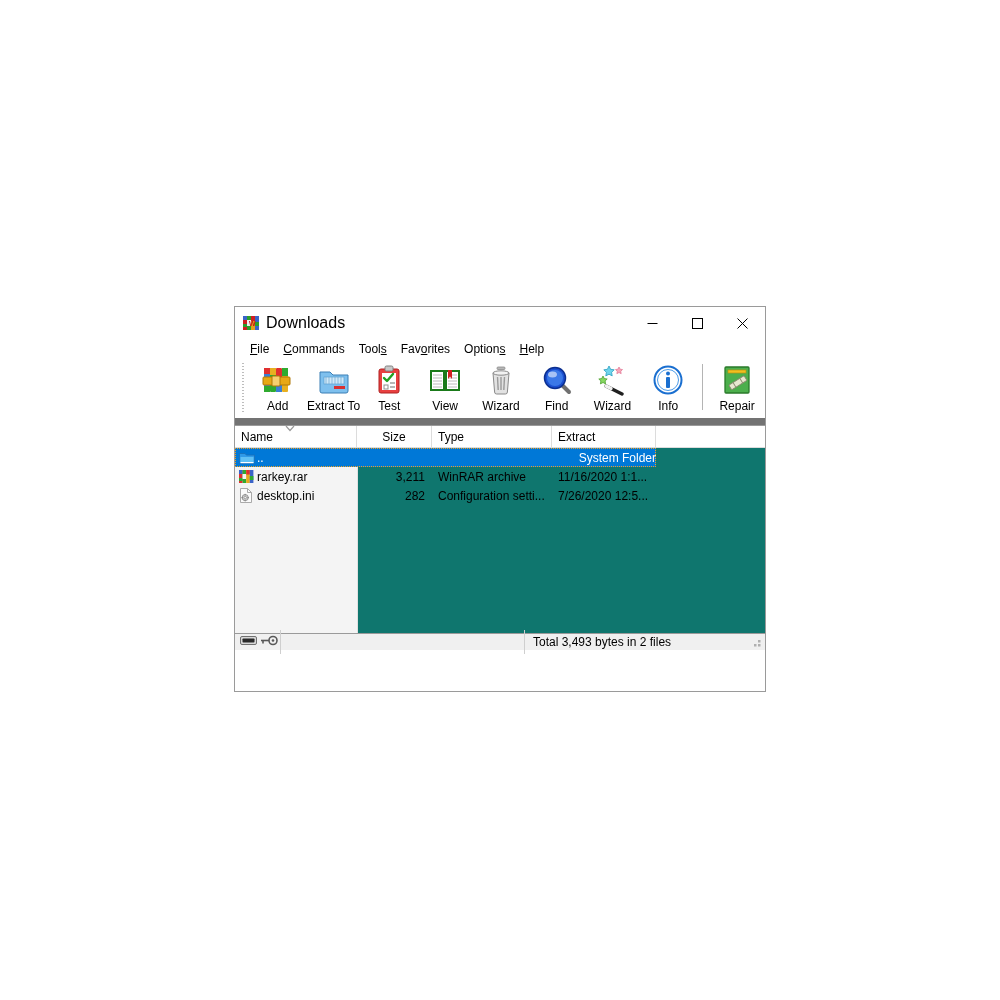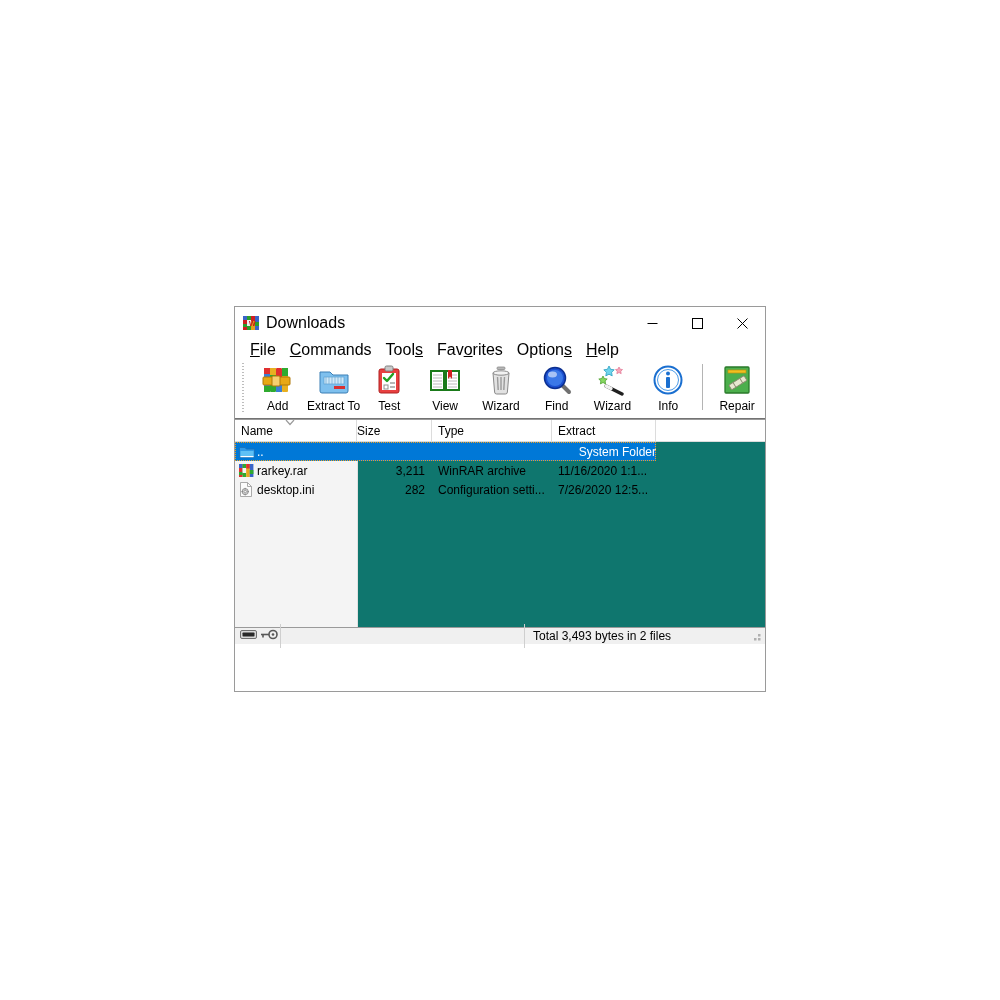--- a/index.html
+++ b/index.html
@@ -44,36 +44,36 @@
     display: flex; align-items: center; justify-content: center;
     background: transparent; border: none; padding: 0;
     cursor: default;
   }
   .cap-btn svg { display: block; }
 
   
   .menubar {
     height: 21px; display: flex; align-items: center;
     padding-left: 8px; background: #ffffff;
-    font-size: 16px;
+    font-size: 12px;
   }
   .menu-item {
     padding: 1px 7px; white-space: nowrap; cursor: default;
     line-height: 15px;
   }
   .menu-item u { text-decoration: underline; }
 
   
   .toolbar {
     position: relative;
     height: 58px;
     background: #ffffff;
     display: flex; align-items: flex-start;
     padding-left: 6px;
-    border-bottom: 1px solid #737373;
+    border-bottom: 7px solid #737373;
   }
   .grip {
     width: 5px; height: 50px; margin-top: 3px; margin-right: 4px;
     background-image: repeating-linear-gradient(to bottom, #bdbdbd 0px, #bdbdbd 1px, transparent 1px, transparent 3px);
     background-size: 2px 3px;
     background-repeat: repeat-y;
     background-position: 1px 0;
   }
   .tb-btn {
     width: 58px; height: 56px;
@@ -137,21 +137,21 @@
     background: #ffffff;
     border-bottom: 1px solid #dcdcdc;
     z-index: 3;
   }
   .hcell {
     position: relative; height: 21px; display: flex; align-items: center;
     font-size: 12px; box-sizing: border-box;
     border-right: 1px solid #dcdcdc;
     padding-left: 6px; cursor: default;
   }
-  .hcell.num { justify-content: flex-start; padding-left: 0; }
+  .hcell.num { justify-content: center; padding-left: 0; }
   .sort-ind {
     position: absolute; left: 48px; top: -4px; width: 14px; height: 8px;
   }
   .row {
     position: relative; height: 19px;
     display: flex; align-items: center;
     font-size: 12px; white-space: nowrap; cursor: default;
     z-index: 2;
   }
   .row.selected {

